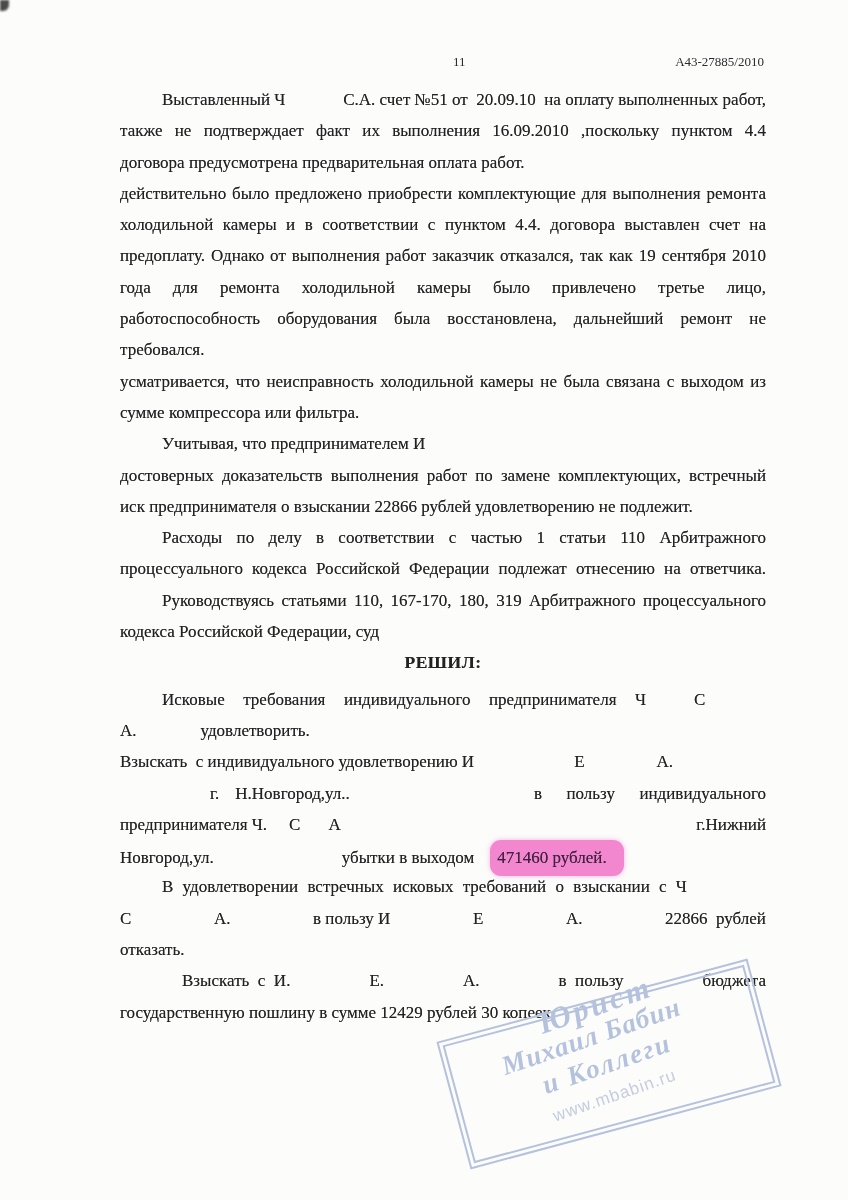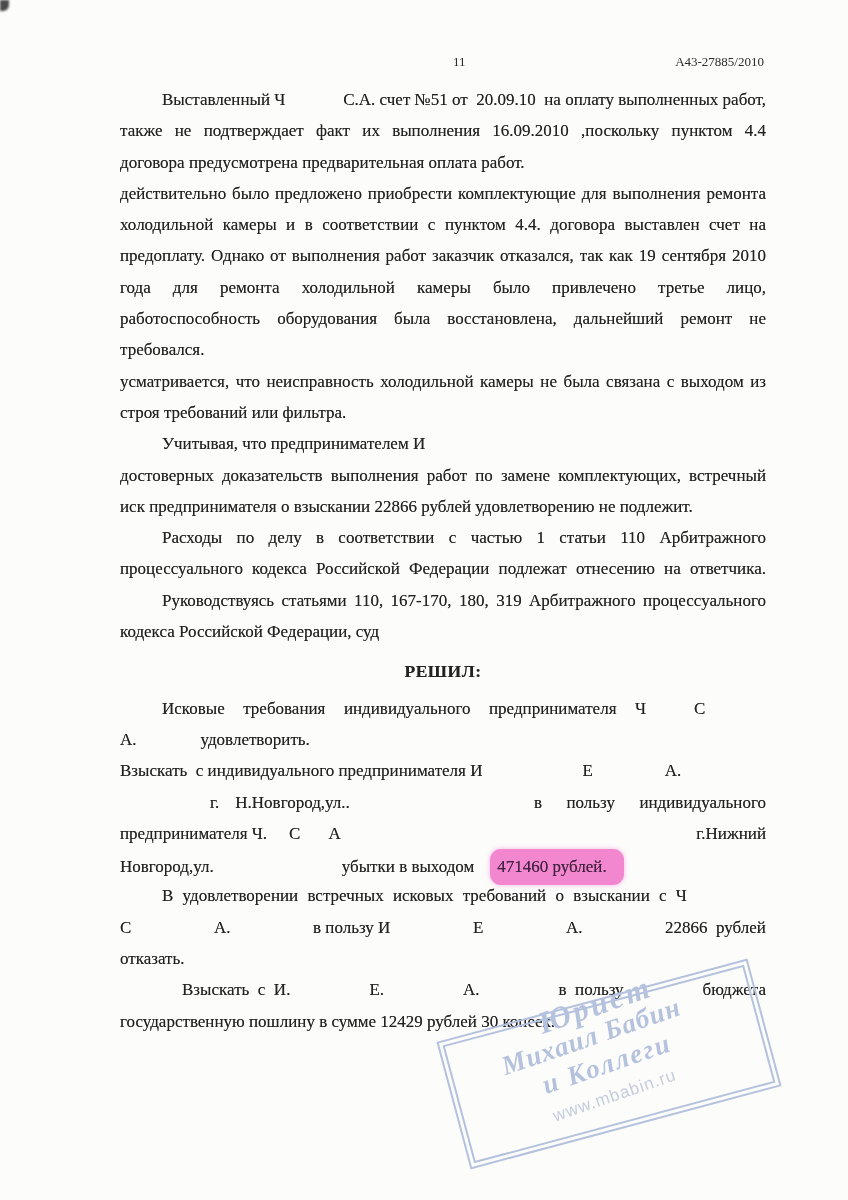--- a/index.html
+++ b/index.html
@@ -33,21 +33,21 @@
   .pre{ white-space:pre; }
   .gap{ flex:0 0 auto; display:inline-block; }
   .auto-left{ margin-left:auto; }
   .ws5{ word-spacing:5px; }
   .ws8{ word-spacing:8px; }
   .pl42{ padding-left:42px; }
   .pl62{ padding-left:62px; }
   .pl90{ padding-left:90px; }
 
   .resolution{
-    height:31.3px; line-height:31.3px; margin-top:9px; margin-bottom:5px;
+    height:31.3px; line-height:31.3px; margin-bottom:5px;
     text-align:center; font-weight:bold; font-size:17.5px; letter-spacing:.5px;
   }
   .hl{
     background:#f287d0; color:#42203f;
     border-radius:11px; padding:2px 17px 3px 7px; margin-left:16px;
     box-shadow:0 0 5px rgba(242,135,208,.6);
   }
 
   .stamp{
     position:absolute; left:448px; top:998px; width:322px; height:132px;
@@ -89,21 +89,21 @@
     <div class="line">договора предусмотрена предварительная оплата работ.</div>
 
     <div class="line j">действительно было предложено приобрести комплектующие для выполнения ремонта</div>
     <div class="line j">холодильной камеры и в соответствии с пунктом 4.4. договора выставлен счет на</div>
     <div class="line j">предоплату. Однако от выполнения работ заказчик отказался, так как 19 сентября 2010</div>
     <div class="line j">года для ремонта холодильной камеры было привлечено третье лицо,</div>
     <div class="line j">работоспособность оборудования была восстановлена, дальнейший ремонт не</div>
     <div class="line">требовался.</div>
 
     <div class="line j">усматривается, что неисправность холодильной камеры не была связана с выходом из</div>
-    <div class="line">строя требований или фильтра.</div>
+    <div class="line">сумме компрессора или фильтра.</div>
 
     <div class="line flexline sb pl42">
       <span class="pre">Учитывая, что предпринимателем И</span>
     </div>
     <div class="line j">достоверных доказательств выполнения работ по замене комплектующих, встречный</div>
     <div class="line">иск предпринимателя о взыскании 22866 рублей удовлетворению не подлежит.</div>
 
     <div class="line j ind">Расходы по делу в соответствии с частью 1 статьи 110 Арбитражного</div>
     <div class="line j">процессуального кодекса Российской Федерации подлежат отнесению на ответчика.</div>
 
@@ -116,21 +116,21 @@
       <span class="pre ws5">Исковые  требования  индивидуального  предпринимателя  Ч</span>
       <span class="gap" style="width:48px"></span>
       <span class="pre">С</span>
     </div>
     <div class="line flexline">
       <span class="pre">А.</span>
       <span class="gap" style="width:64px"></span>
       <span class="pre">удовлетворить.</span>
     </div>
     <div class="line flexline">
-      <span class="pre">Взыскать  с индивидуального предпринимателя И</span>
+      <span class="pre">Взыскать  с индивидуального удовлетворению И</span>
       <span class="gap" style="width:100px"></span>
       <span class="pre">Е</span>
       <span class="gap" style="width:72px"></span>
       <span class="pre">А.</span>
     </div>
     <div class="line flexline pl90">
       <span class="pre">г.</span>
       <span class="gap" style="width:16px"></span>
       <span class="pre">Н.Новгород,ул..</span>
       <span class="pre ws8 auto-left">в  пользу  индивидуального</span>

